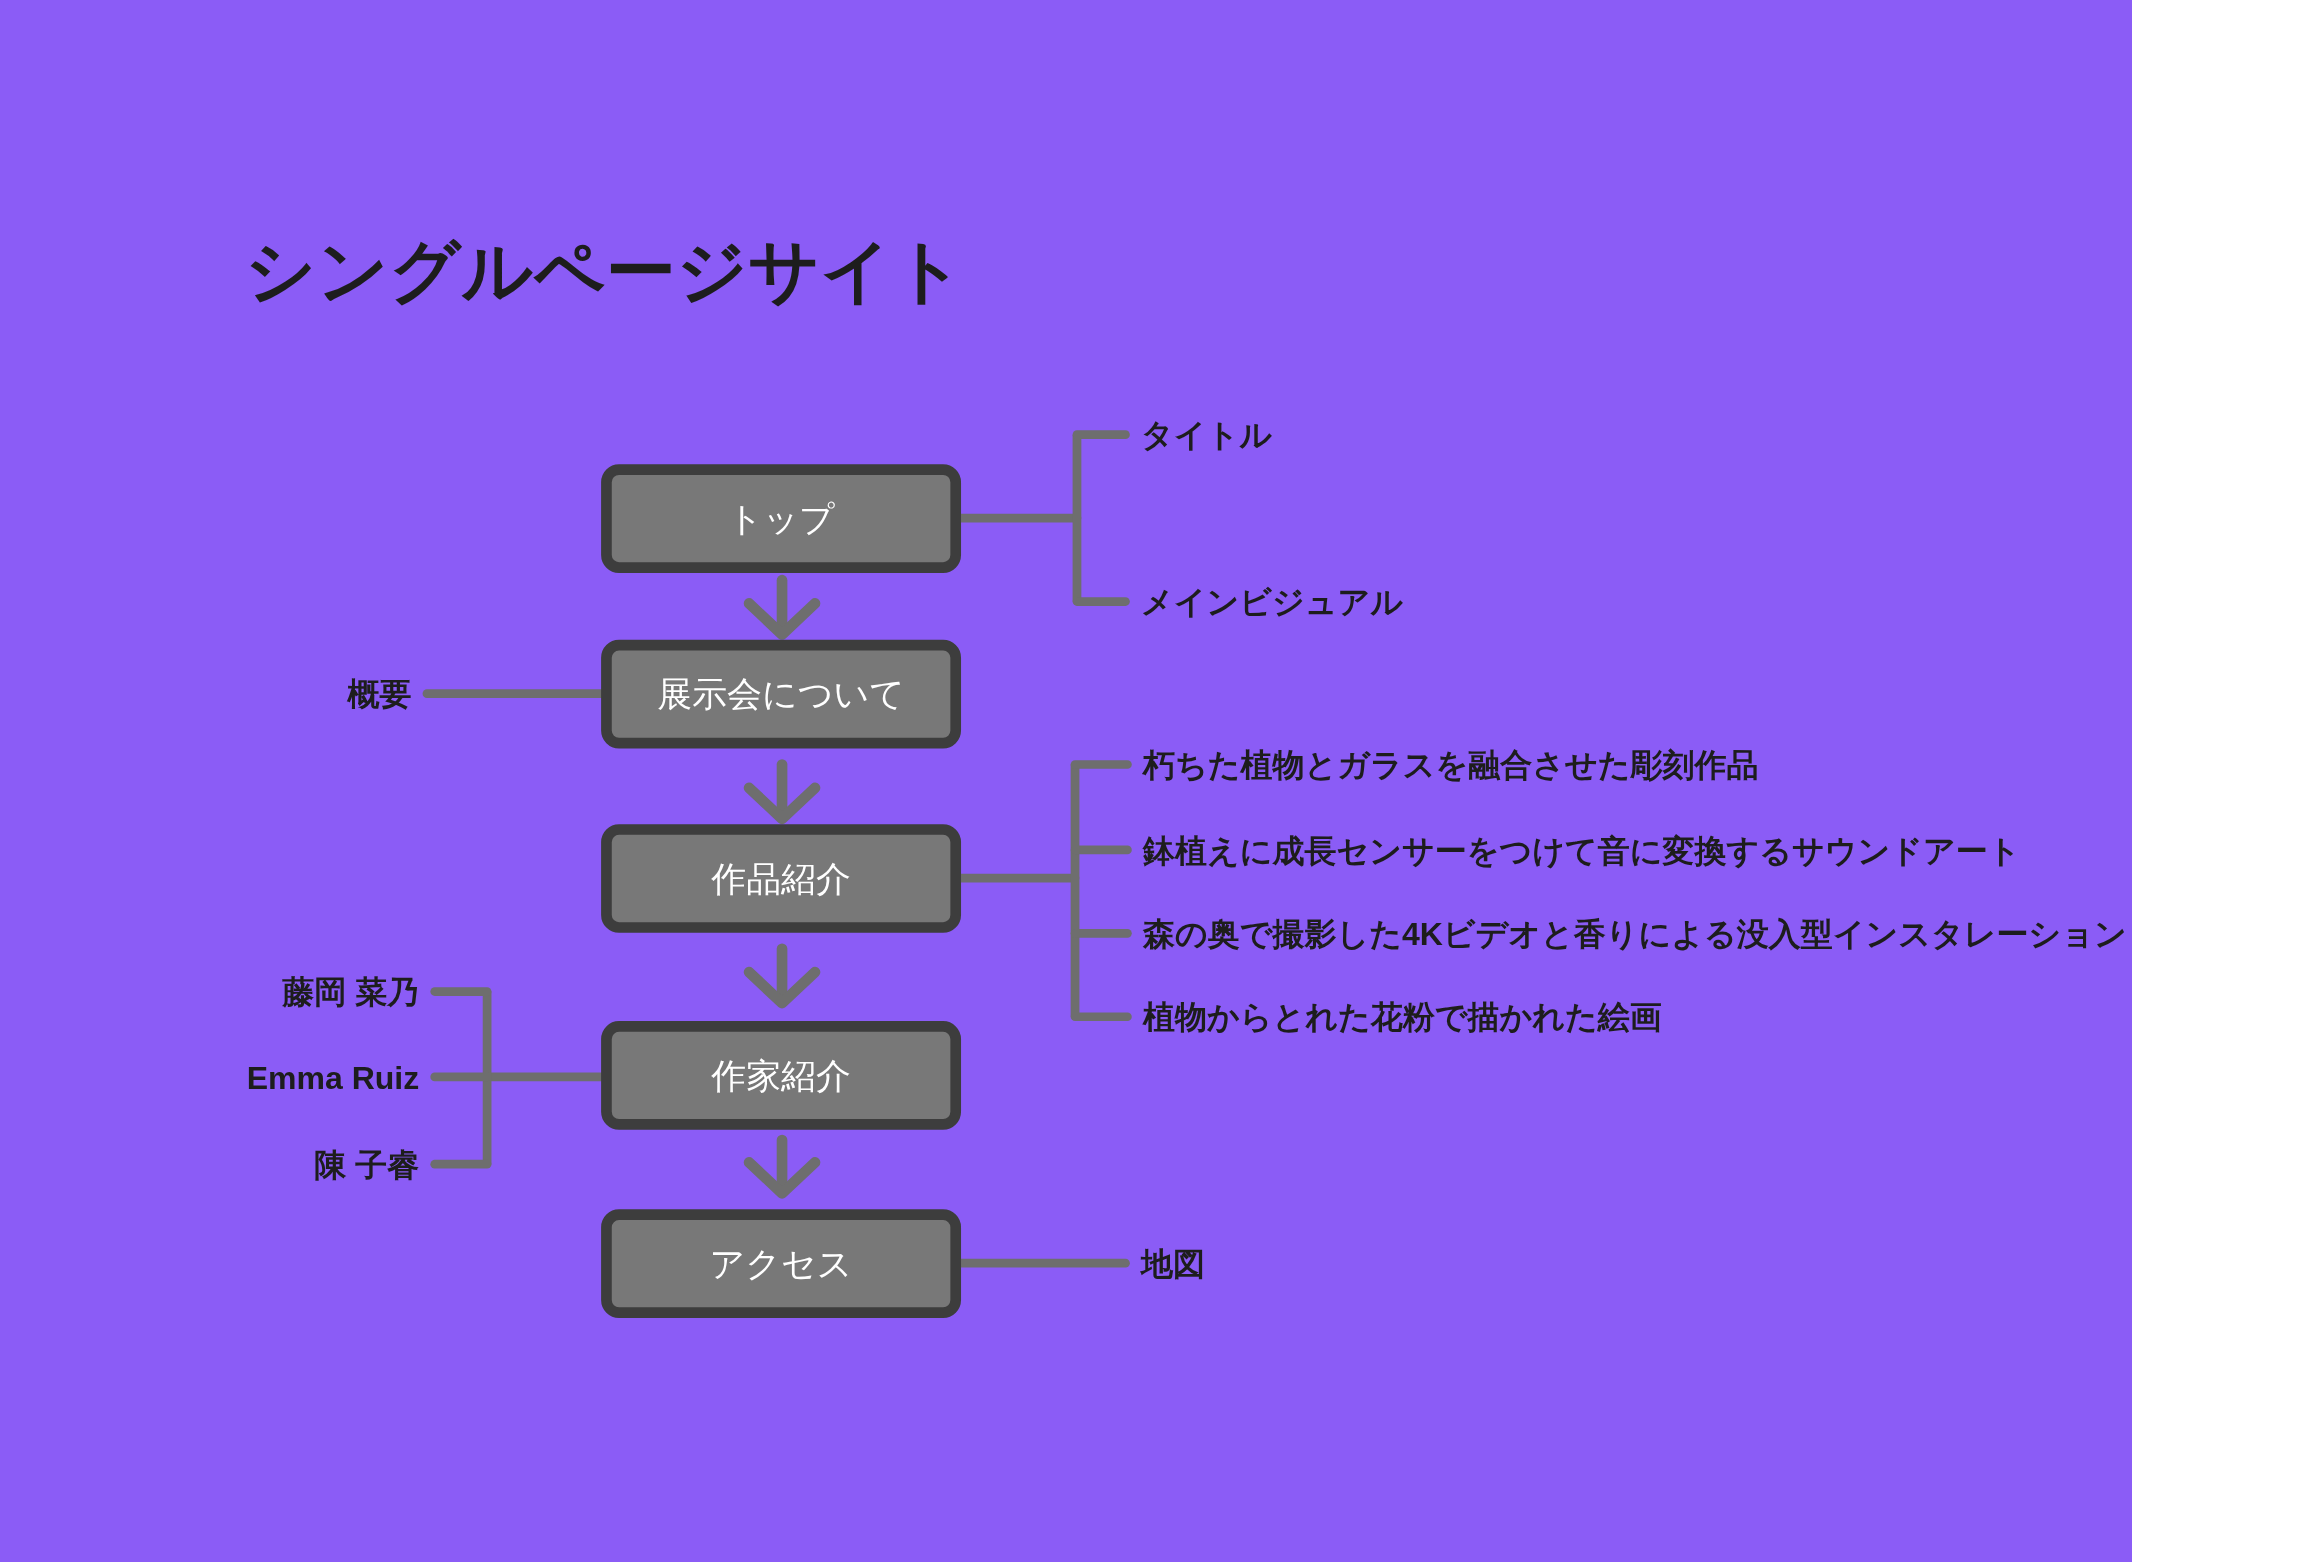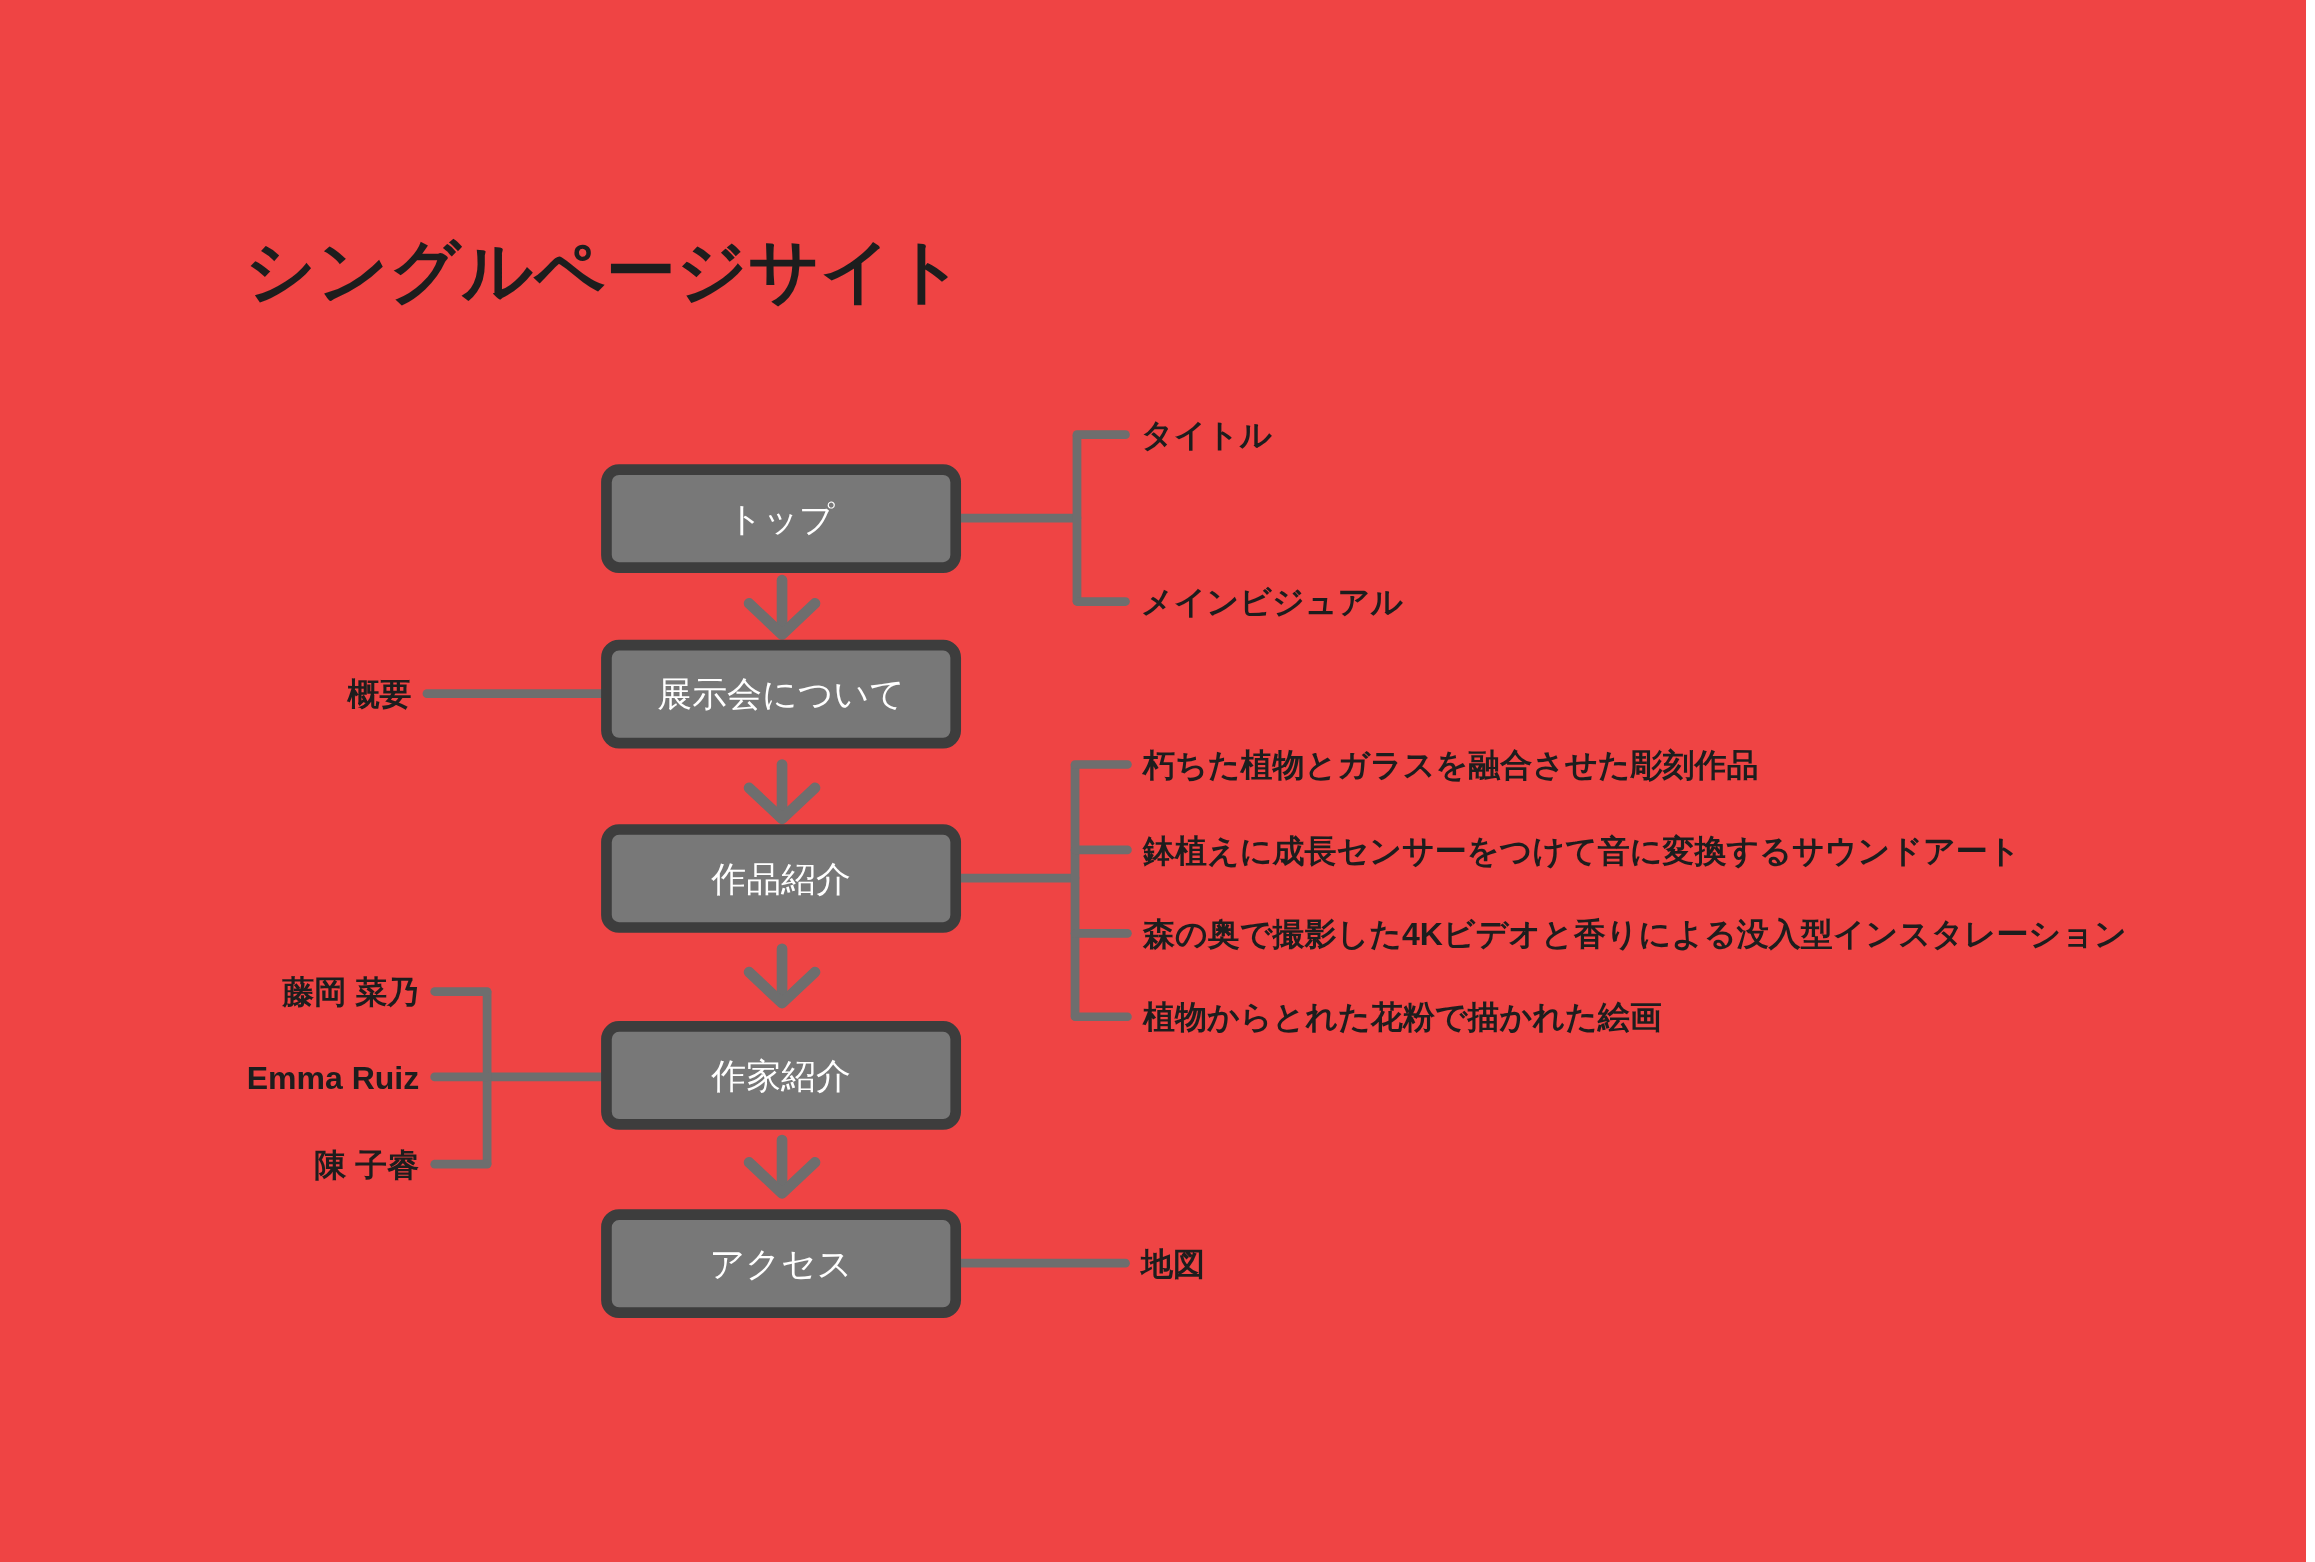--- a/index.html
+++ b/index.html
@@ -8,23 +8,23 @@
     background: #ffffff;
   }
   body {
     width: 2315px;
     height: 1562px;
     font-family: "Liberation Sans", "DejaVu Sans", sans-serif;
     overflow: hidden;
   }
   #page {
     position: relative;
-    width: 2306px;
+    width: 2132px;
     height: 1562px;
-    background: #ef4444;
+    background: #8b5cf6;
   }
   #diagram-title {
     position: absolute;
     left: 245px;
     top: 225px;
     font-size: 70px;
     font-weight: 700;
     color: #1d1d1d;
     letter-spacing: 0.5px;
     white-space: nowrap;

